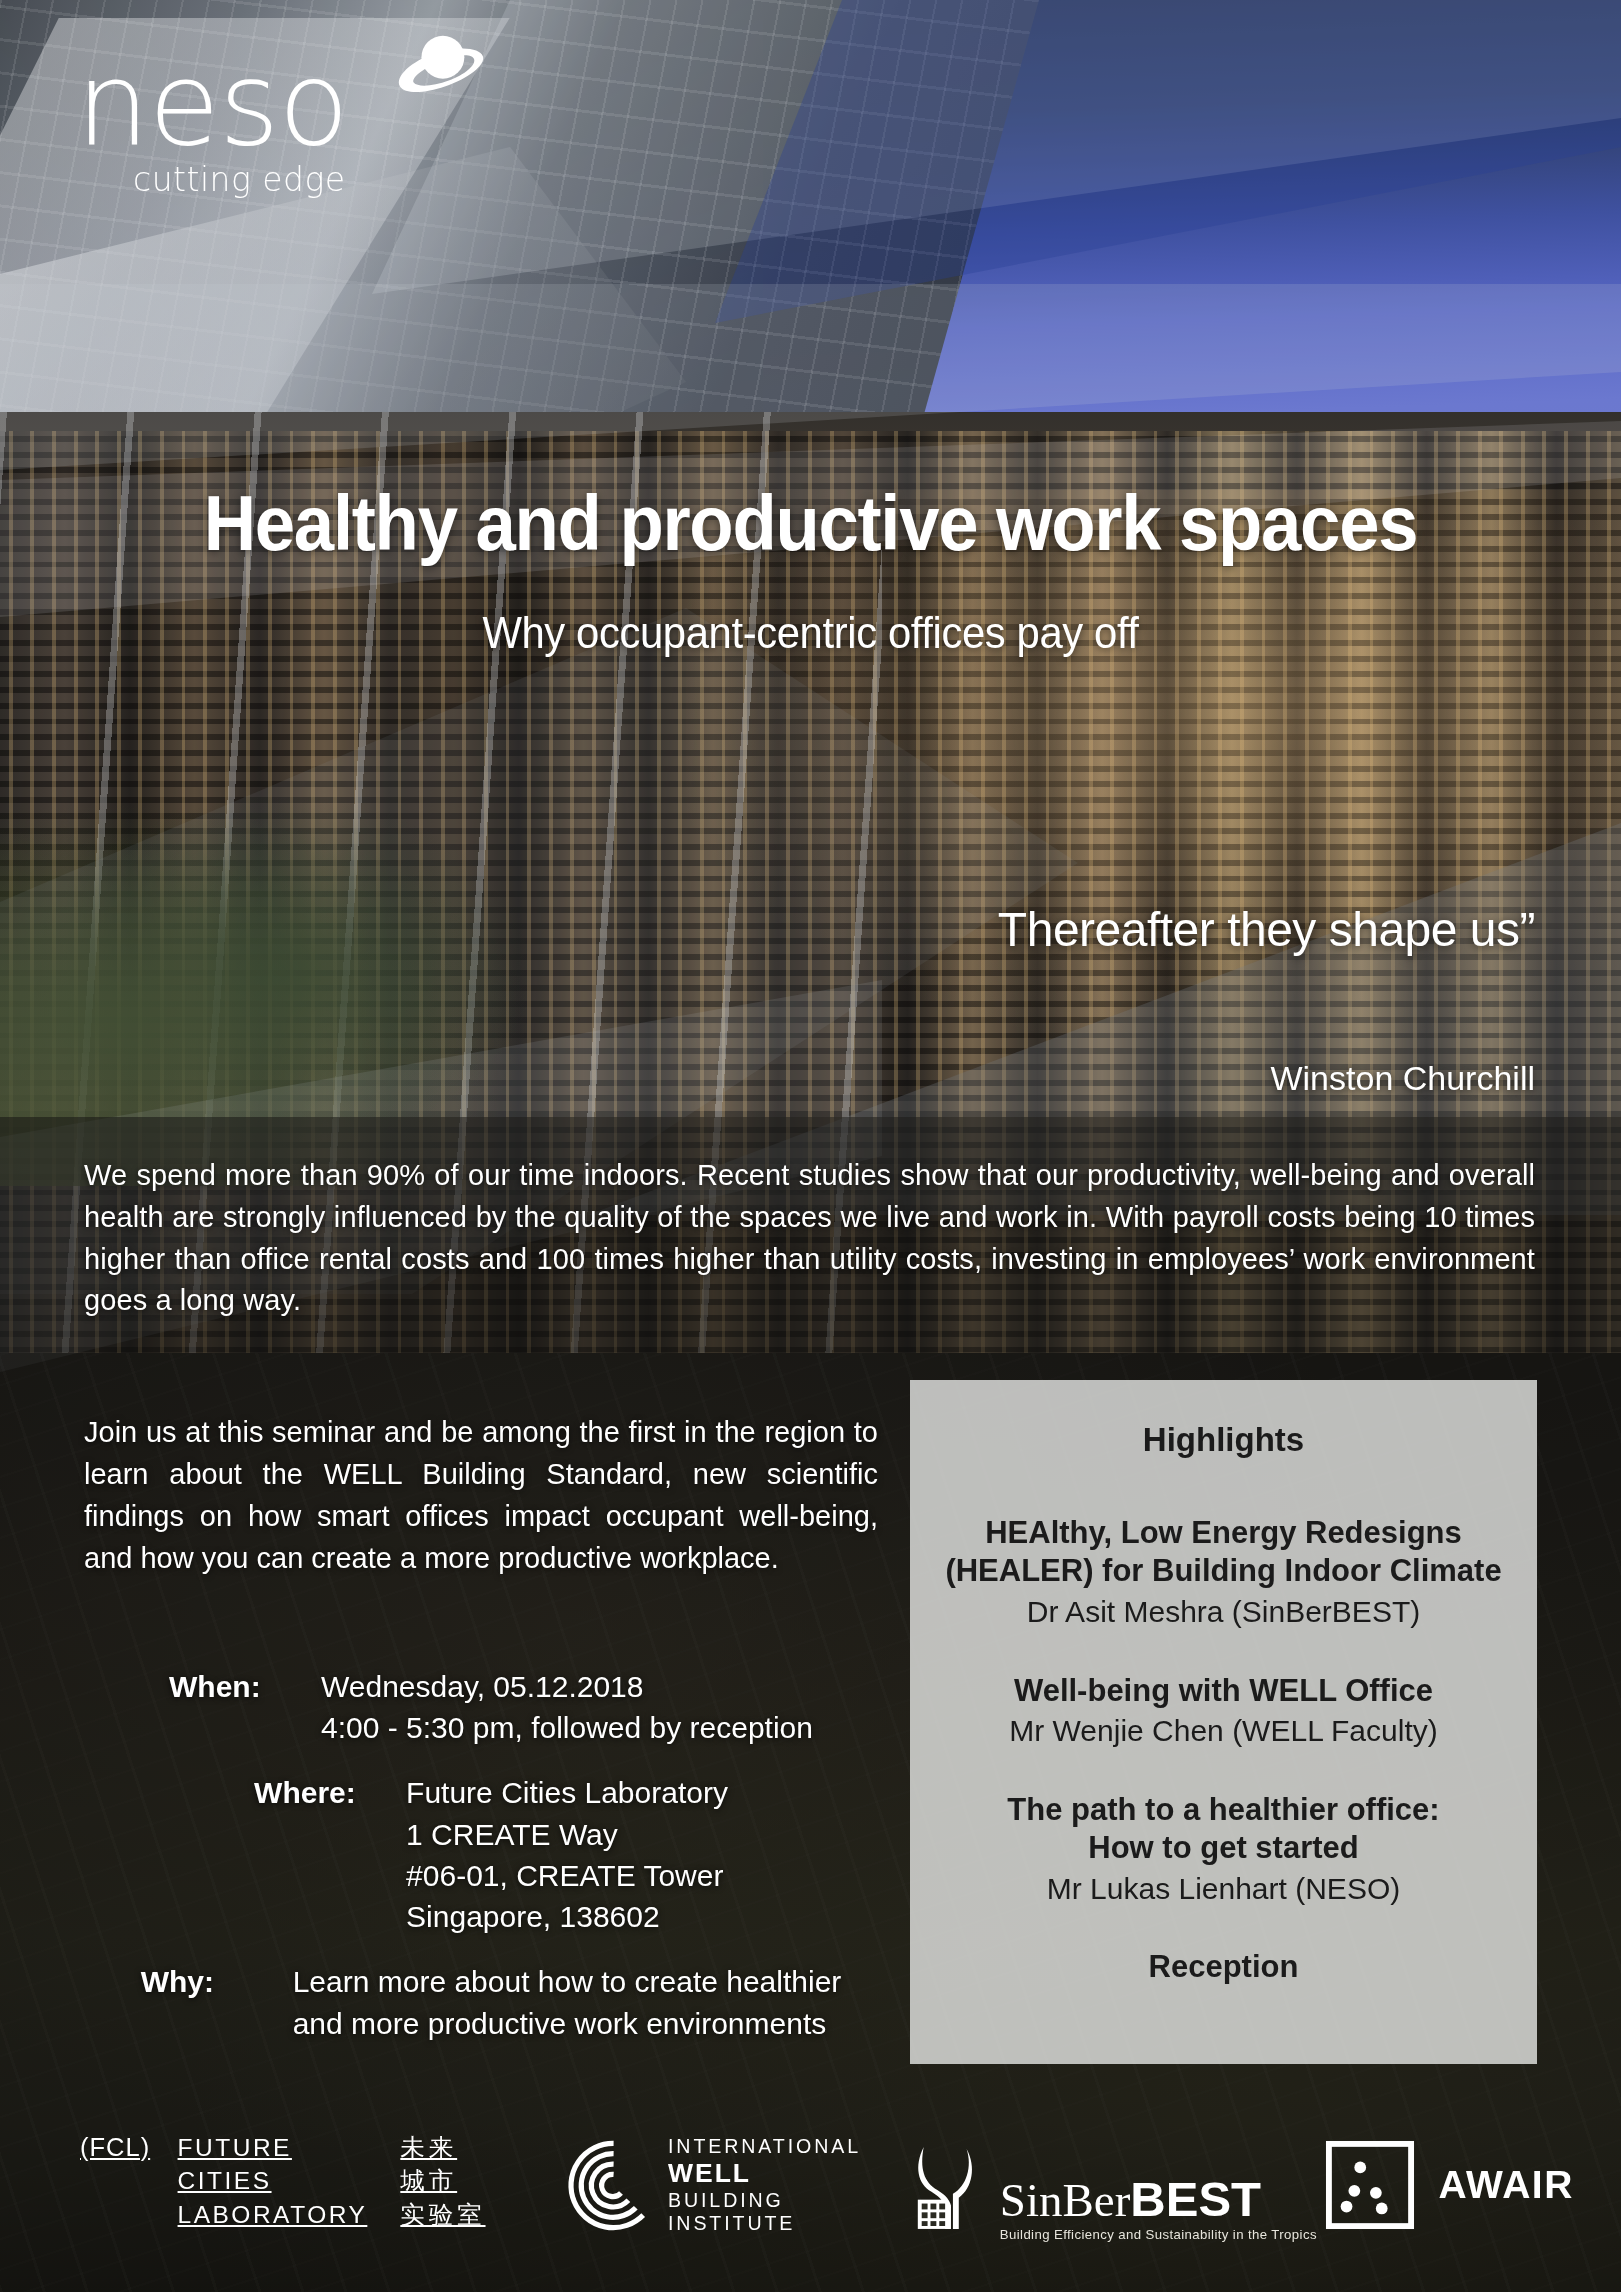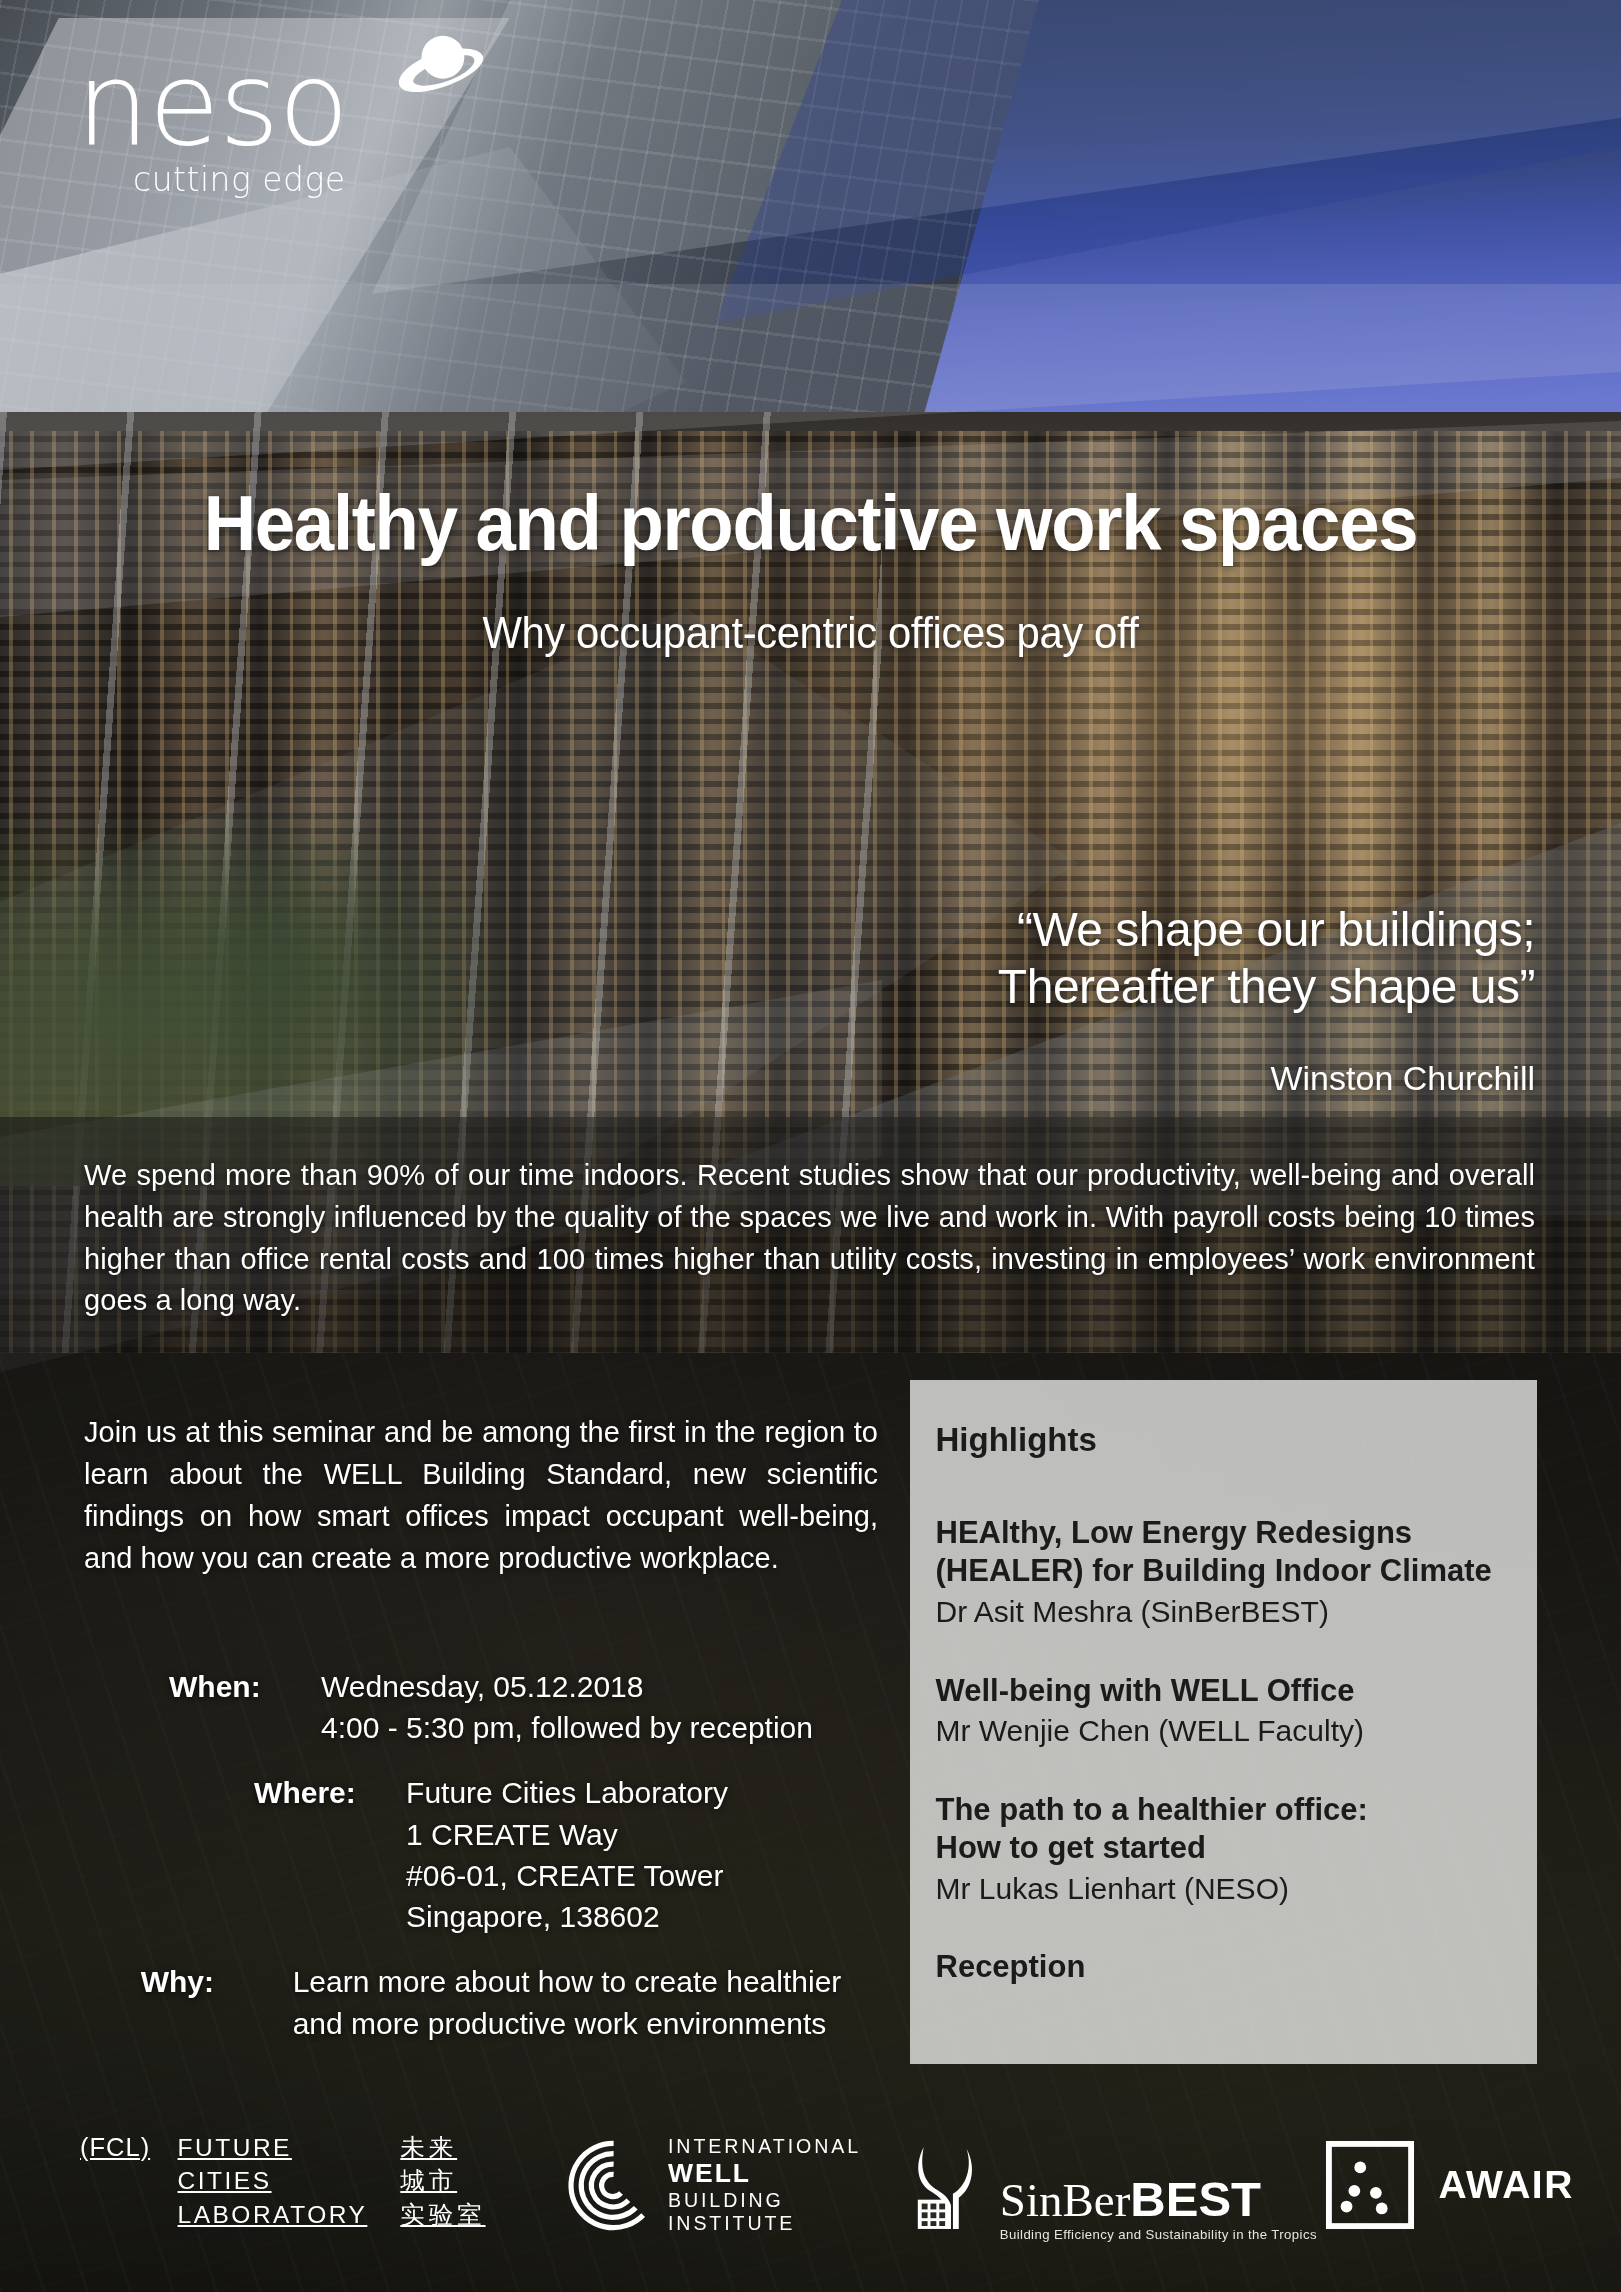--- a/index.html
+++ b/index.html
@@ -202,21 +202,21 @@
   .det-val{font-weight:400;font-size:30px;line-height:1.38;}
   .det-val div{white-space:nowrap;}
 
   .highlights{
     position:absolute;left:910px;top:1380px;width:627px;height:684px;
     background:rgba(231,232,230,.80);
     box-shadow:0 0 0 0 rgba(0,0,0,0);
   }
   .hl-inner{
     padding:41px 25.5px 0;
-    text-align:left;
+    text-align:center;
     font-family:"Liberation Sans", sans-serif;
     color:#1b1b1b;
   }
   .hl-title{font-weight:700;font-size:33px;margin-bottom:55px;}
   .hl-item{margin-bottom:41px;}
   .hl-item .t{font-weight:700;font-size:31px;line-height:1.22;}
   .hl-item .s{font-weight:400;font-size:30px;line-height:1.3;margin-top:2px;}
   .hl-last{font-weight:700;font-size:31px;margin-top:5.9px;}
 
   
@@ -280,21 +280,20 @@
       <circle cx="52" cy="32" r="22"></circle>
       <path d="M8,62 C2,52 20,36 44,28 C68,20 90,22 93,31 C96,40 78,54 54,62 C34,69 13,70 8,62 Z
                M22,58 C26,63 42,62 58,56 C74,50 86,40 84,34 C82,28 68,29 52,35 C36,41 19,52 22,58 Z"></path>
     </g>
   </svg>
 
   <div class="title">Healthy and productive work spaces</div>
   <div class="subtitle">Why occupant-centric offices pay off</div>
 
   <div class="quote">
-    <div>“We shape our buildings;</div>
     <div>Thereafter they shape us”</div>
   </div>
   <div class="quote-attr">Winston Churchill</div>
 
   <div class="intro">We spend more than 90% of our time indoors. Recent studies show that our productivity, well-being and overall health are strongly influenced by the quality of the spaces we live and work in. With payroll costs being 10 times higher than office rental costs and 100 times higher than utility costs, investing in employees’ work environment goes a long way.</div>
 
   <div class="joinus">Join us at this seminar and be among the first in the region to learn about the WELL Building Standard, new scientific findings on how smart offices impact occupant well-being, and how you can create a more productive workplace.</div>
 
   <div class="details">
     <div class="det-row">

